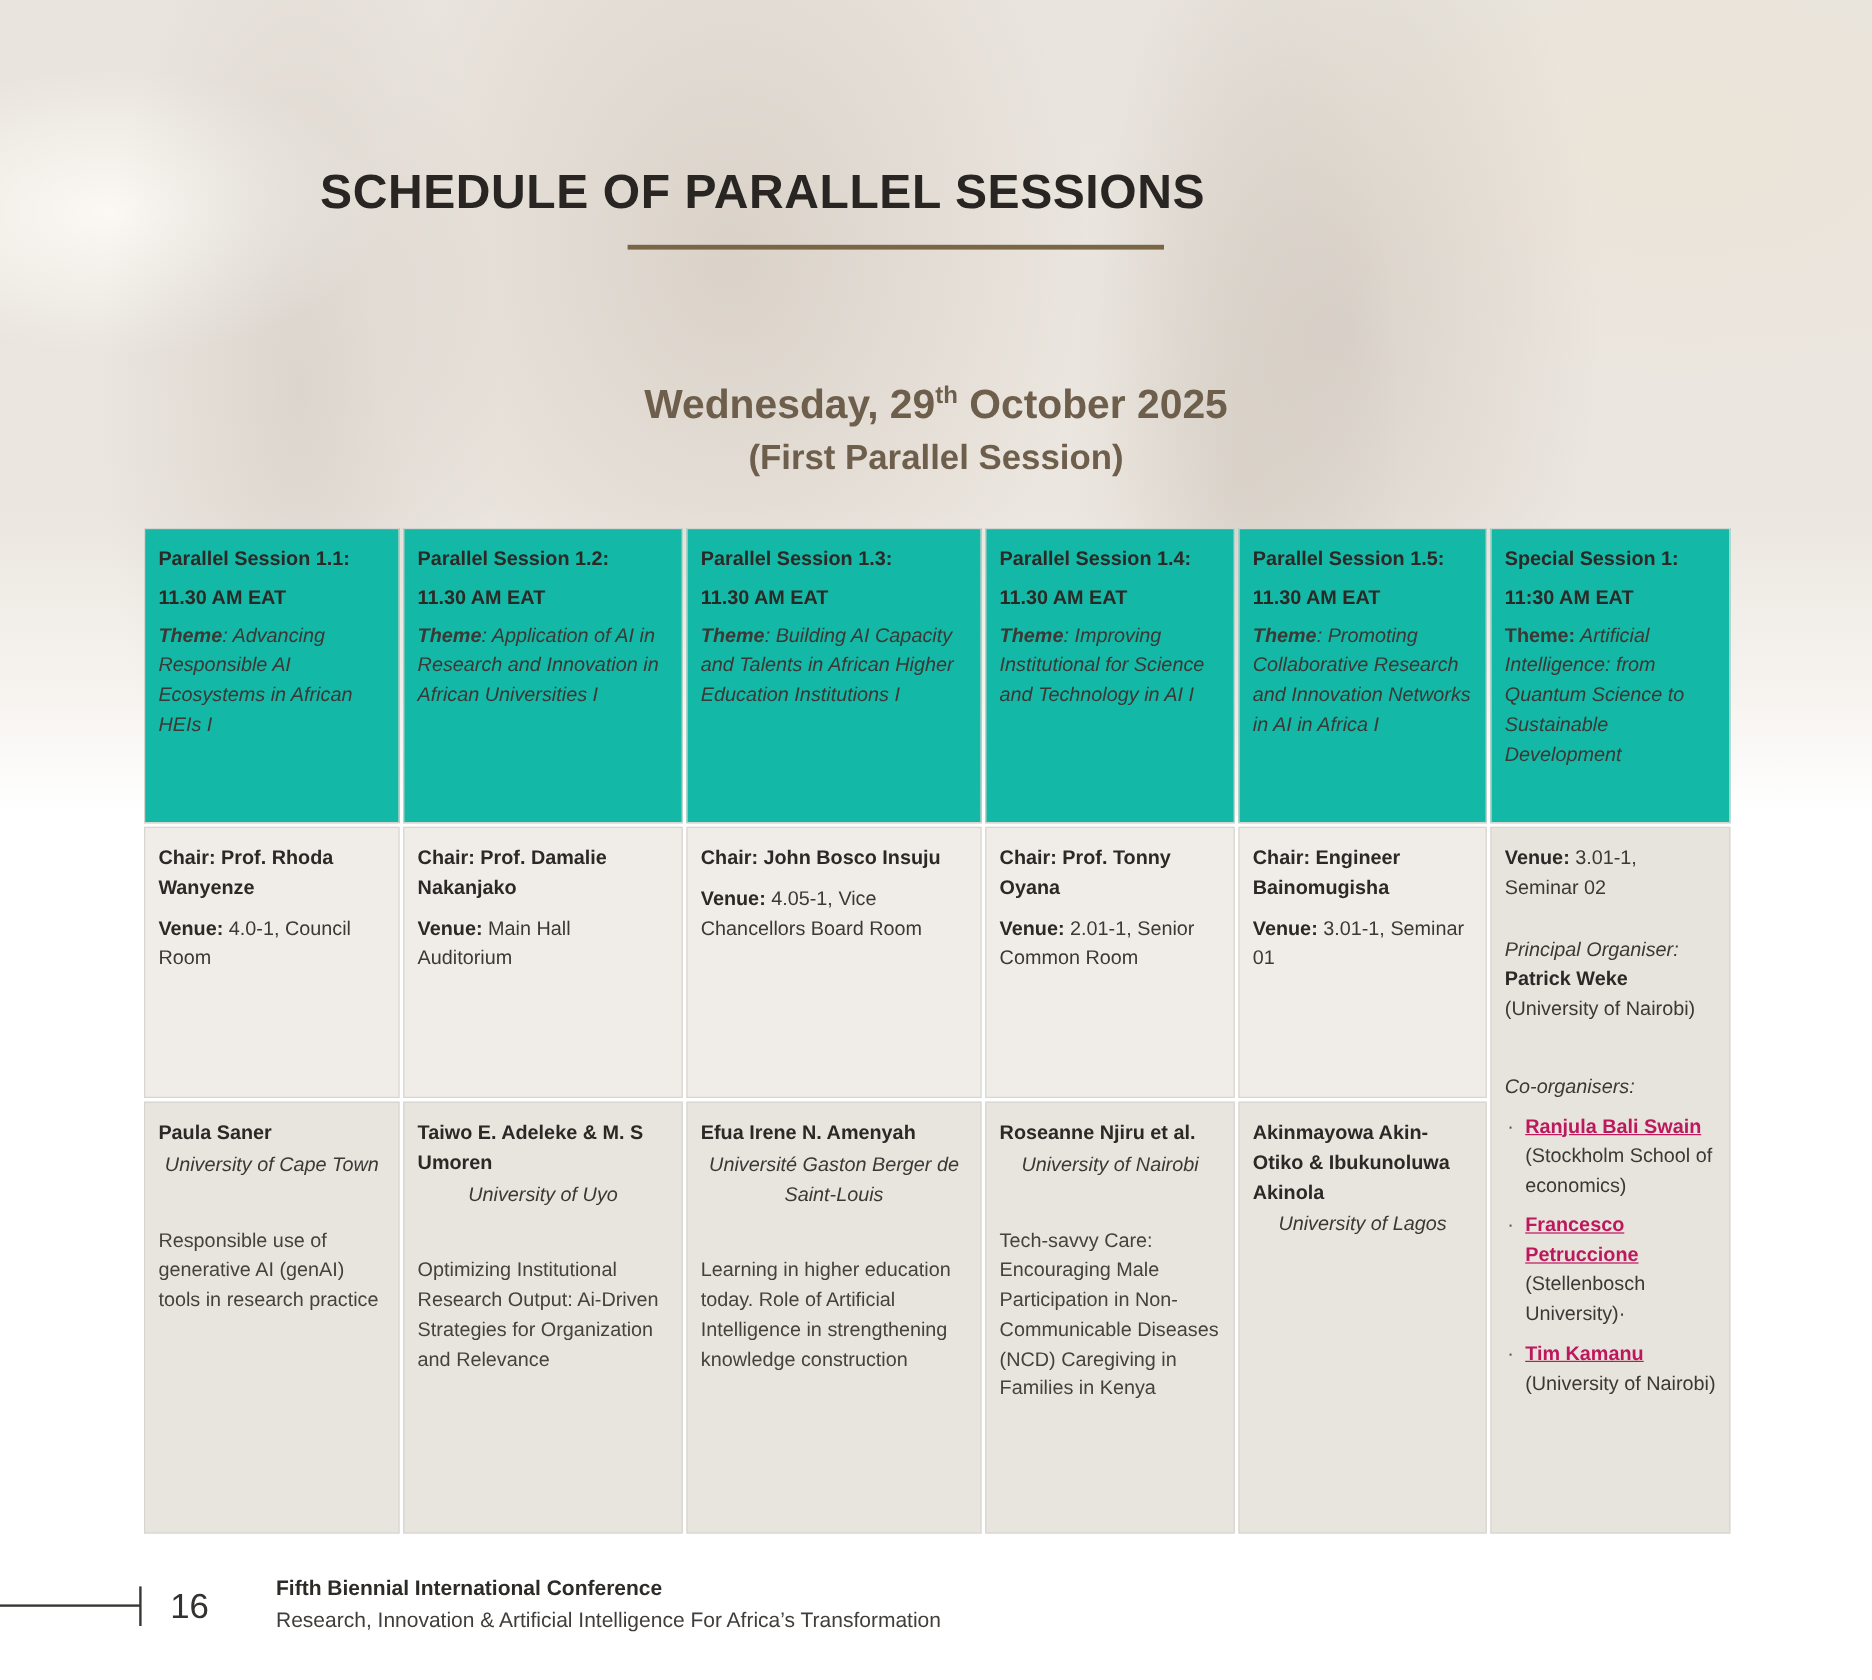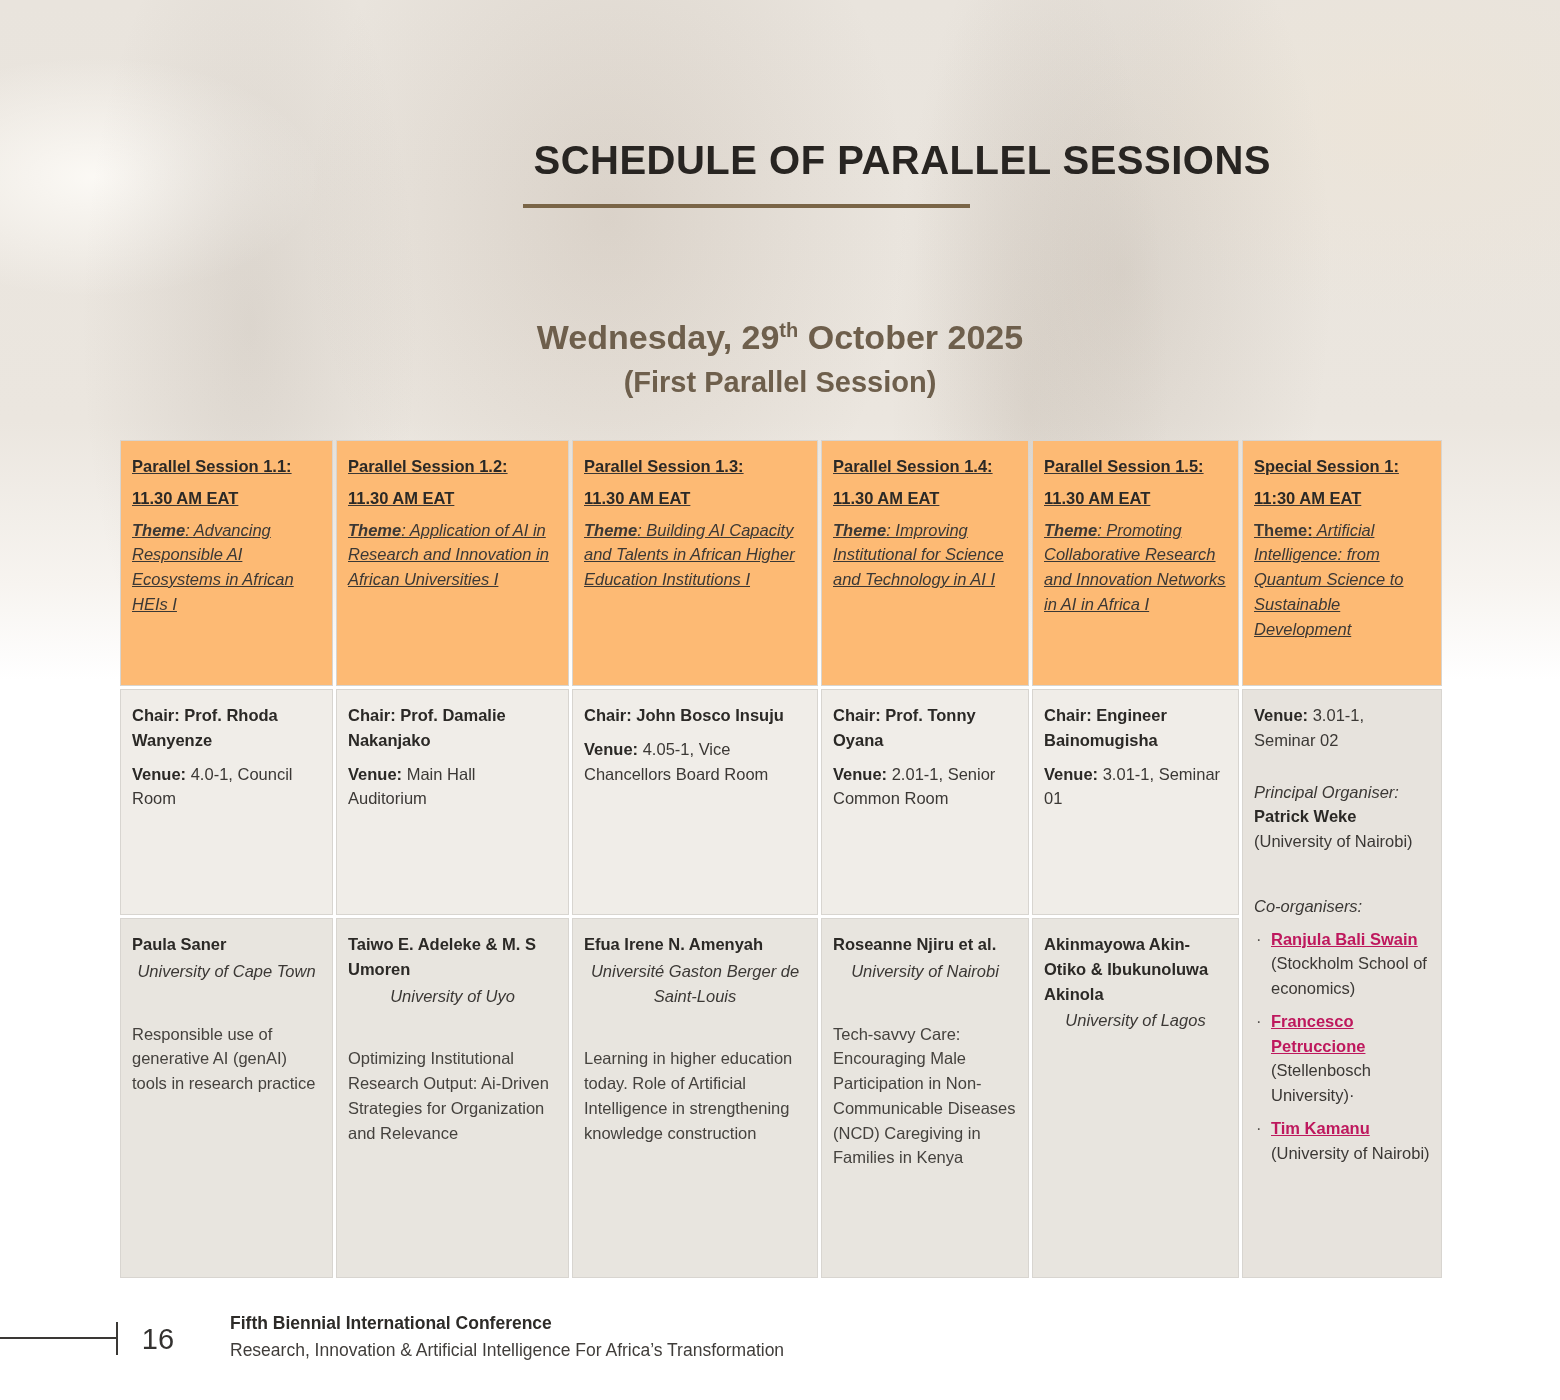--- a/index.html
+++ b/index.html
@@ -17,21 +17,21 @@
       radial-gradient(ellipse 430px 540px at 39% 32%, rgba(140,118,98,0.17), transparent 70%),
       radial-gradient(ellipse 240px 620px at 16% 48%, rgba(118,103,90,0.13), transparent 70%),
       radial-gradient(ellipse 300px 580px at 72% 40%, rgba(122,105,88,0.15), transparent 70%),
       radial-gradient(ellipse 200px 700px at 66% 60%, rgba(128,110,92,0.10), transparent 70%),
       radial-gradient(ellipse 480px 280px at 90% 18%, rgba(236,228,216,0.85), transparent 70%),
       radial-gradient(ellipse 380px 200px at 6% 26%, rgba(253,251,247,0.9), transparent 60%),
       linear-gradient(180deg, #e9e4dd 0%, #ebe6df 62%, #f7f4f0 86%, #ffffff 100%);
   }
   .doc-title {
     position:absolute; left:0; top:138; width:1271px; top:138px;
-    text-align:right; font-size:40px; font-weight:bold;
+    text-align:center; font-size:40px; font-weight:bold;
     letter-spacing:0.5px; color:#282522;
   }
   .title-rule {
     position:absolute; left:523px; top:204px; width:447px; height:4px;
     background:#7a6547;
   }
   .date-heading {
     position:absolute; left:0; top:318px; width:1560px; text-align:center;
     font-size:34px; font-weight:bold; color:#6e5f4c;
   }
@@ -45,21 +45,21 @@
     position:absolute; left:120px; top:440px;
     display:grid;
     grid-template-columns:213px 233px 246px 208px 207px 200px;
     grid-template-rows:246px 226px 360px;
     gap:3px;
   }
   .cell {
     border:1px solid #d8d5d0; padding:13px 11px 10px 11px;
     font-size:16.5px; line-height:1.5; color:#3b3835;
   }
-  .cell-head { background:#fdba74;text-decoration:underline; }
+  .cell-head { background:#14b8a6; }
   .cell-chair { background:#f0ede8; }
   .cell-pres  { background:#e8e5df; }
   .cell-special { background:#e7e3dd; grid-column:6; grid-row:2 / span 2; }
   .s-title, .s-time { font-weight:bold; color:#2b2926; margin-bottom:7px; }
   .s-theme { font-style:italic; }
   .s-theme .t-label { font-weight:bold; }
   .cell-special-head .s-theme .t-label { font-style:normal; }
   .chair-name { font-weight:bold; color:#2b2926; margin-bottom:9px; }
   .venue .v-label { font-weight:bold; color:#2b2926; }
   .p-name { font-weight:bold; color:#2b2926; }

